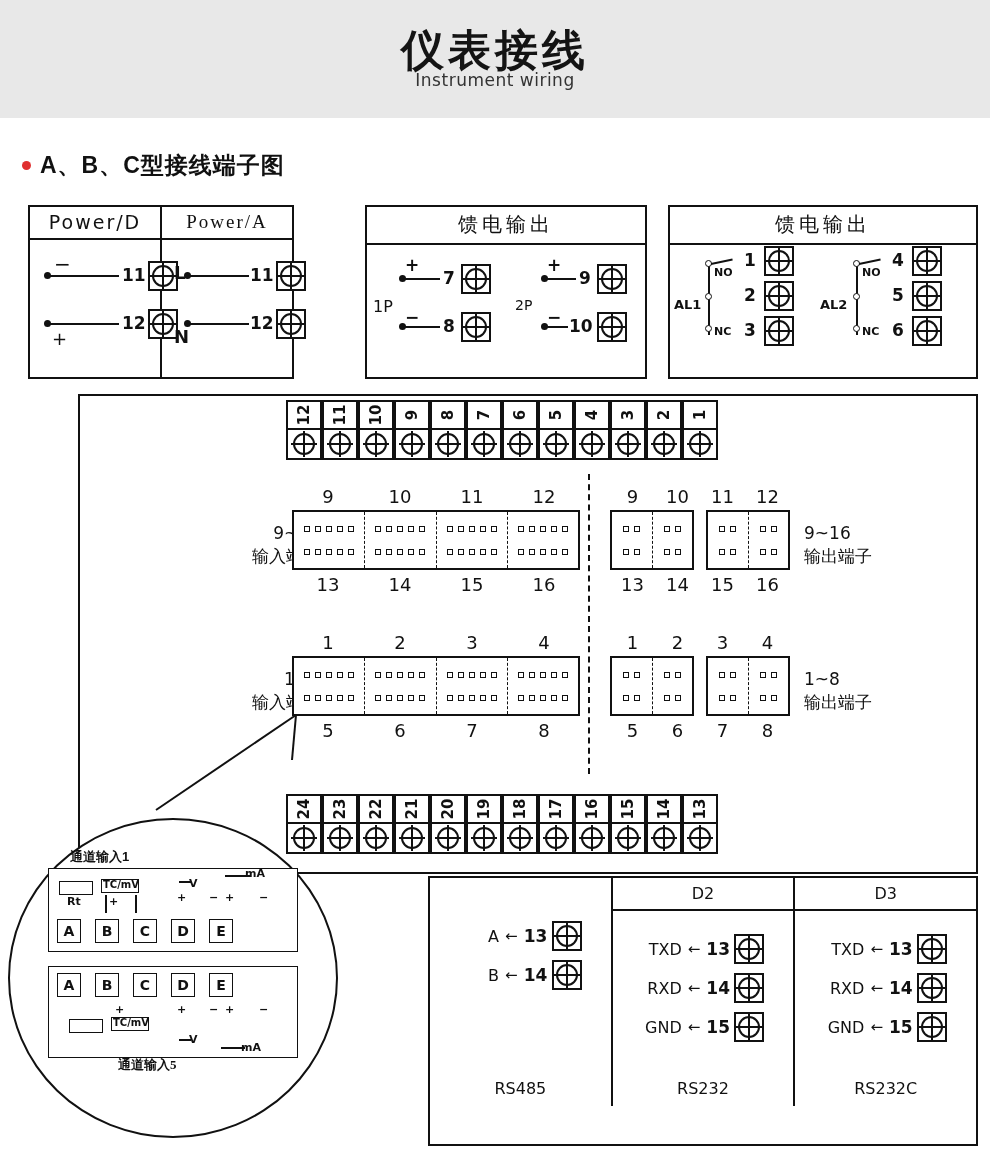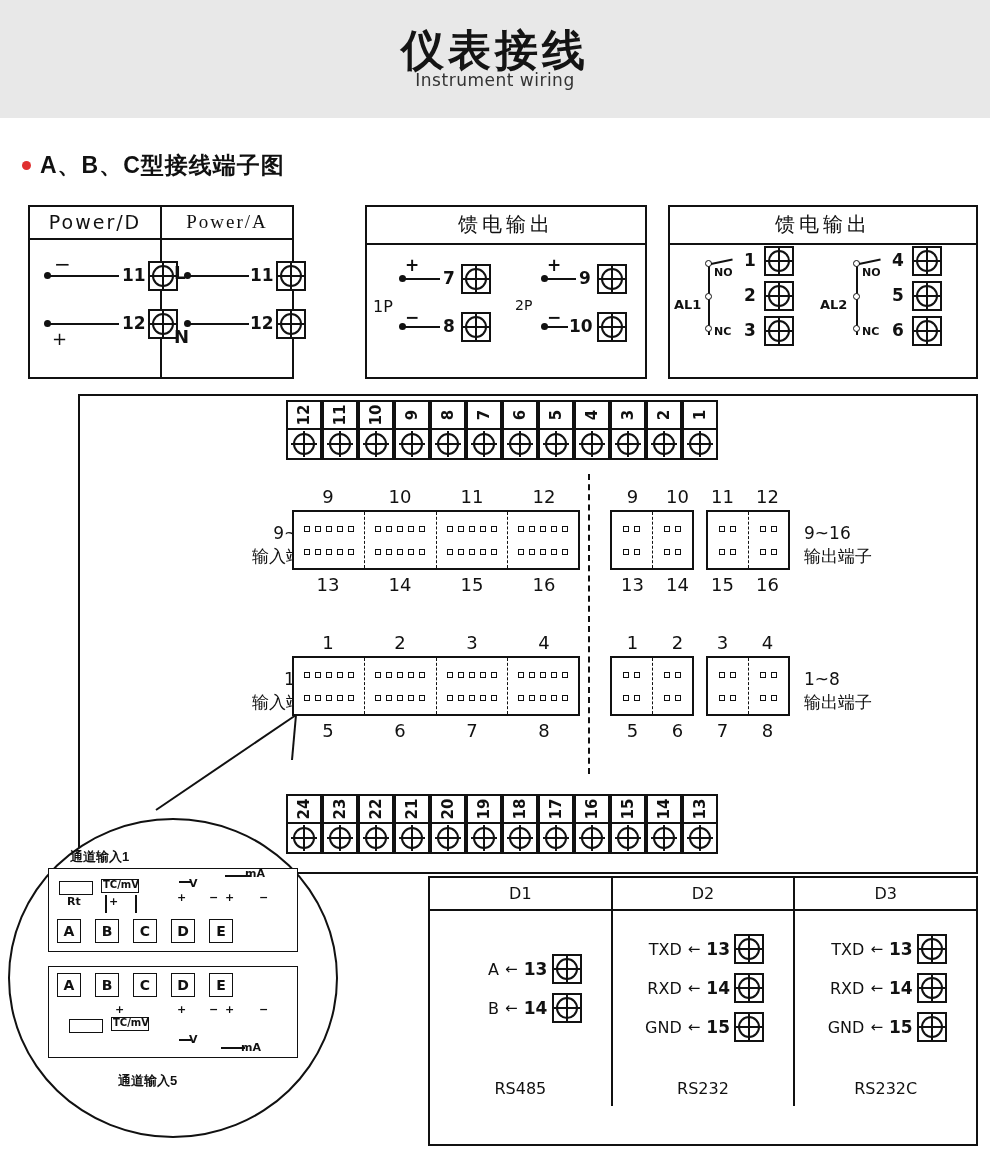--- a/index.html
+++ b/index.html
@@ -779,27 +779,26 @@
       <div class="tinylbl" style="position:absolute;left:160px;top:36px;">−</div>
       <div class="tinylbl" style="position:absolute;left:140px;top:66px;">V</div>
       <div class="wire" style="left:130px;top:72px;width:12px;height:2px;"></div>
       <div class="tinylbl" style="position:absolute;left:176px;top:36px;">+</div>
       <div class="tinylbl" style="position:absolute;left:210px;top:36px;">−</div>
       <div class="tinylbl" style="position:absolute;left:192px;top:74px;">mA</div>
       <div class="wire" style="left:172px;top:80px;width:24px;height:2px;"></div>
     </div>
   </div>
 
-  <div class="cnlbl" style="position:absolute;left:108px;top:252px;">通道输入5</div>
+  <div class="cnlbl" style="position:absolute;left:108px;top:236px;font-family:Liberation Serif, serif;">通道输入5</div>
 </div>
 
 <div class="box" id="comms">
   <div class="cols" id="comms-cols">
       <div class="col">
-        <div class="colhead">D1</div>
         <div style="padding: 34px 0px 0px;">
           <div style="display: flex; align-items: center; justify-content: center; gap: 6px; margin: 9px 0px;">
             <div class="lbl" style="font-size: 16px; width: 40px; text-align: right;">A</div>
             <div class="arrow">←</div>
             <div class="num" style="font-size: 17px; width: 22px; text-align: right;">13</div>
             <div class="term">
               <i class="v"></i>
             </div>
           </div>
           <div style="display: flex; align-items: center; justify-content: center; gap: 6px; margin: 9px 0px;">

